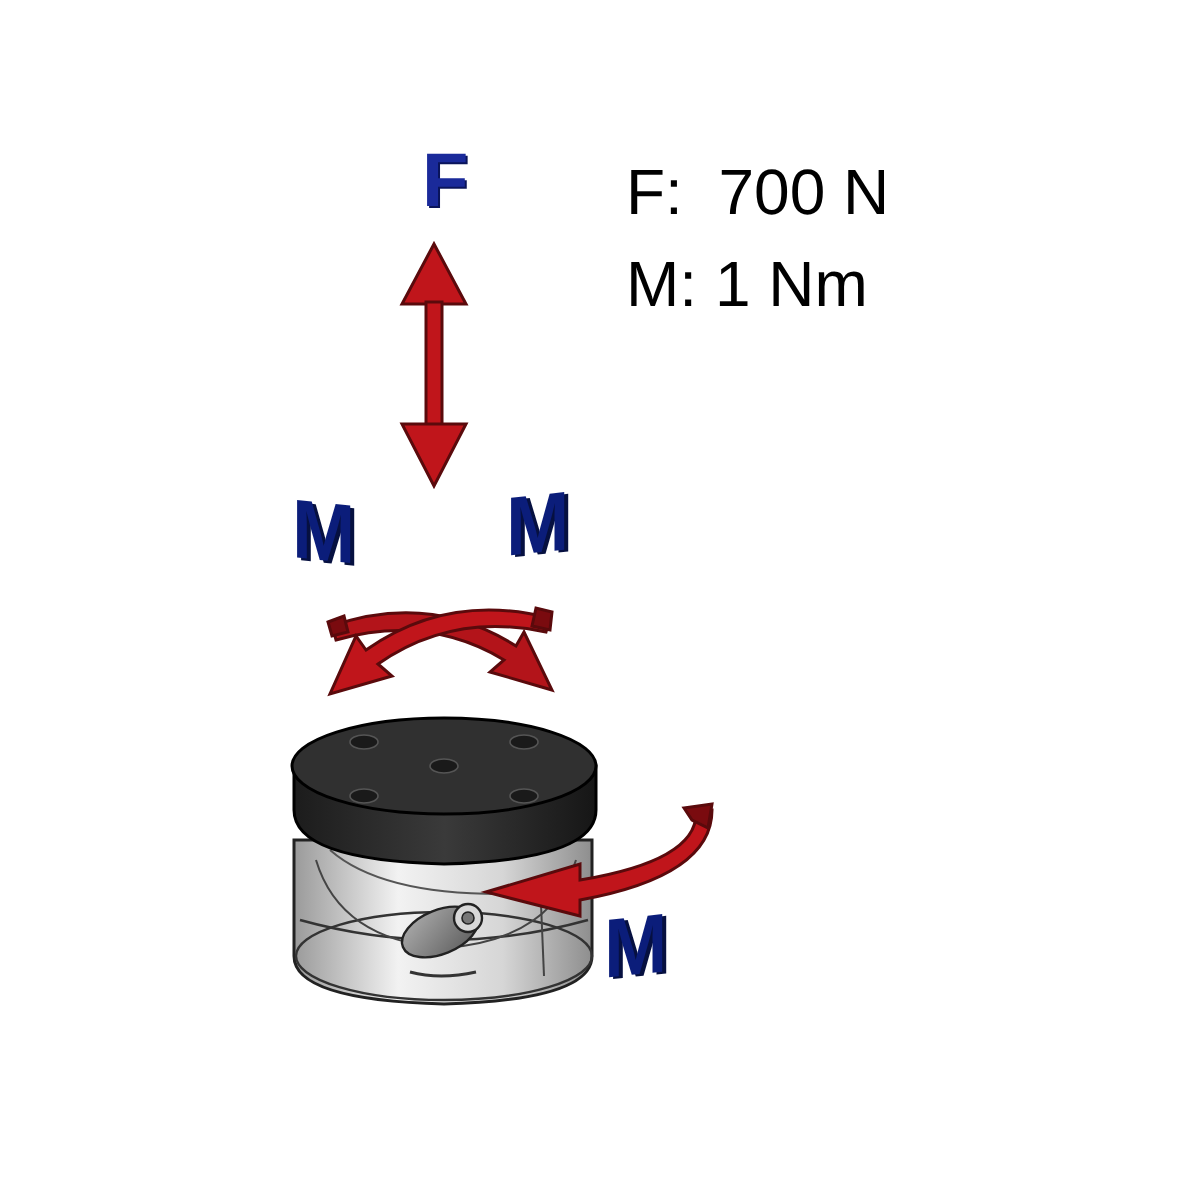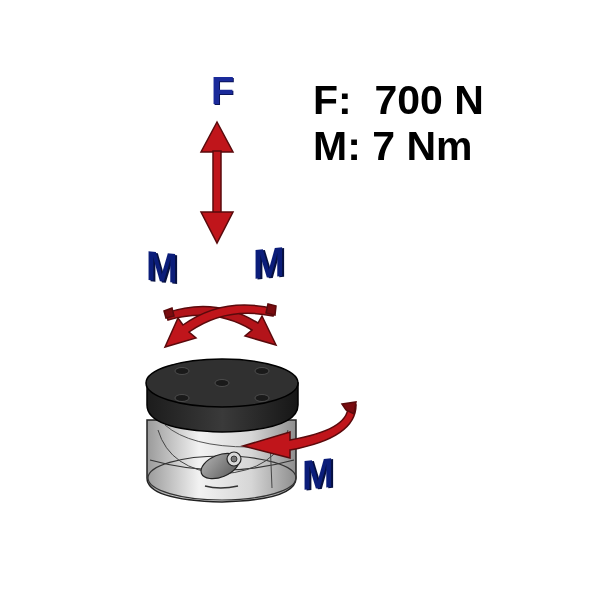--- a/index.html
+++ b/index.html
@@ -1,17 +1,17 @@
 <!DOCTYPE html>
 <html><head>
   <meta charset="utf-8">
   <style>
     html, body { margin: 0; padding: 0; background: #ffffff; }
     body { width: 600px; height: 600px; position: relative; overflow: hidden; font-family: "Liberation Sans", sans-serif; }
-    .spec { position: absolute; left: 313px; font-weight: bold; font-size: 41px; color: #000; line-height: 1; white-space: pre; }
+    .spec { position: absolute; left: 313px; font-weight: normal; font-size: 32px; color: #000; line-height: 1; white-space: pre; }
     .spec-f { top: 80px; }
     .spec-m { top: 126px; }
     .lbl { position: absolute; font-weight: bold; color: #0b1d7a; line-height: 1; text-shadow: 2px 1px 0 #061040; }
     .lbl-f { left: 211px; top: 72px; font-size: 38px; color: #1a2a9a; text-shadow: 1px 1px 0 #0a145a; }
     .lbl-m1 { left: 146px; top: 248px; font-size: 38px; transform: skewY(6deg) scaleY(1.1); }
     .lbl-m2 { left: 253px; top: 244px; font-size: 38px; transform: skewY(-6deg) scaleY(1.1); }
     .lbl-m3 { left: 302px; top: 455px; font-size: 38px; transform: skewY(-6deg) scaleY(1.1); }
     svg.art { position: absolute; left: 0; top: 0; }
   </style>
 </head>
@@ -80,19 +80,19 @@
       <ellipse cx="262" cy="398" rx="7" ry="3.5" fill="#1a1a1a" stroke="#555" stroke-width="0.8"></ellipse>
     </g>
 
     <g stroke="#5a0a0c" stroke-width="1.5">
       <path d="M348,405 Q350,430 290,440 L290,432 L243,446 L290,458 L290,450 Q356,438 356,405 Z" fill="#c0151b"></path>
       <path d="M342,404 L356,402 L354,414 L346,410 Z" fill="#7a0b0f"></path>
     </g>
   </svg>
 
   <div class="spec spec-f">F:  700 N</div>
-  <div class="spec spec-m">M: 7 Nm</div>
+  <div class="spec spec-m">M: 1 Nm</div>
 
   <div class="lbl lbl-f">F</div>
   <div class="lbl lbl-m1">M</div>
   <div class="lbl lbl-m2">M</div>
   <div class="lbl lbl-m3">M</div>
 </div>
 
 </body></html>

